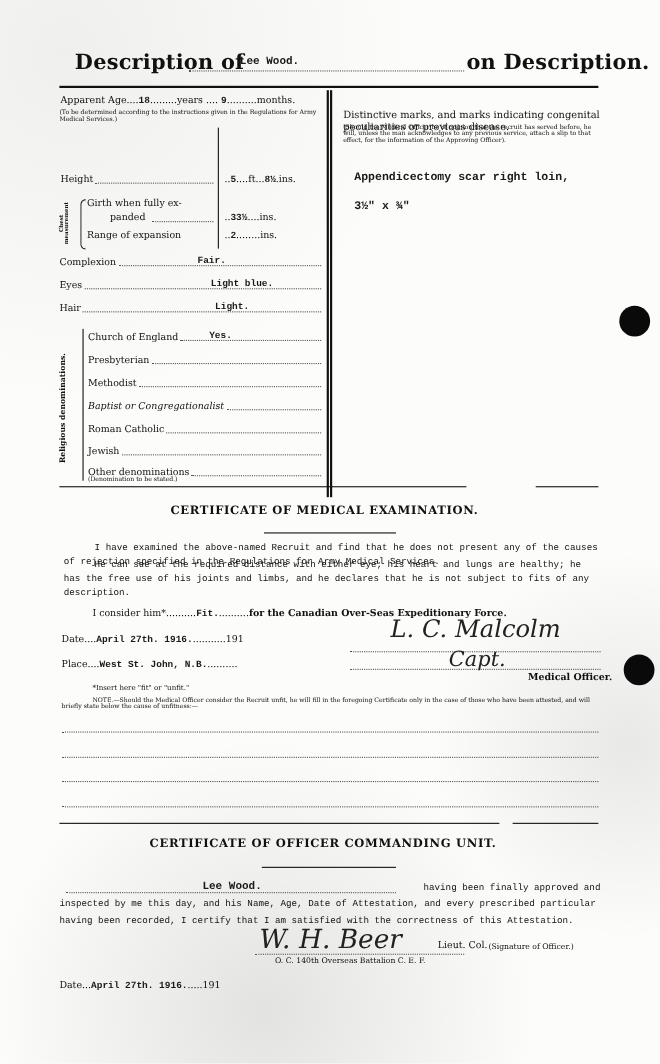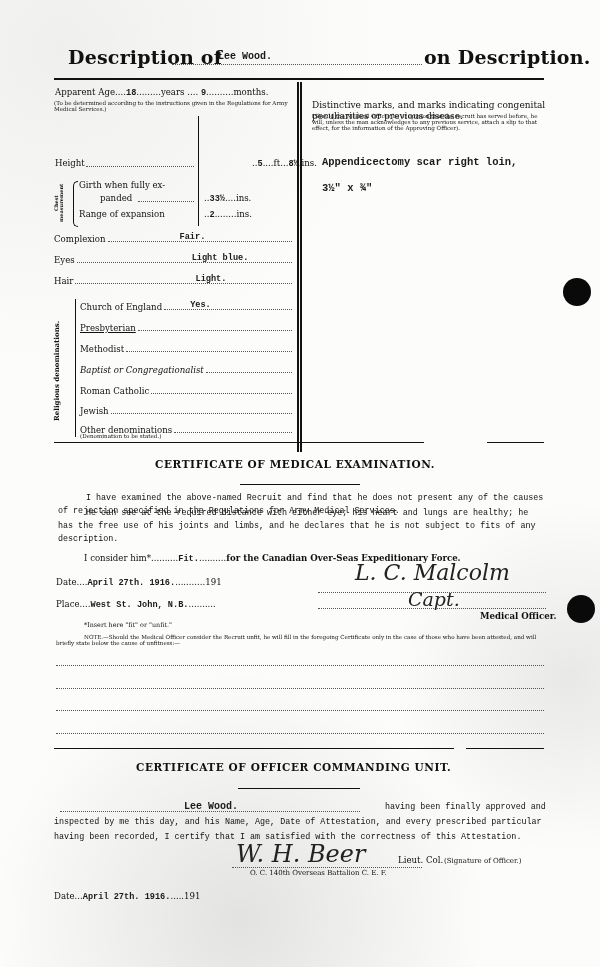--- a/index.html
+++ b/index.html
@@ -42,21 +42,21 @@
 <div class="abs vline" style="left:300px;top:82px;height:370px;"></div>
 <div class="abs vline" style="left:198px;top:116px;height:110px;width:1px;"></div>
 
 <div class="abs lbl" style="left:55px;top:87px;width:240px;">
   <span>Apparent Age</span><span>....</span><span class="typed">18</span><span>.........</span><span>years</span><span> .... </span><span class="typed">9</span><span>..........</span><span>months.</span>
 </div>
 <div class="abs small" style="left:54px;top:100px;width:240px;">(To be determined according to the instructions given in the Regulations for Army Medical Services.)</div>
 
 <div class="abs lbl" style="left:55px;top:158px;">Height</div>
 <div class="abs dotline" style="left:86px;top:166px;width:108px;"></div>
-<div class="abs lbl" style="left:204px;top:158px;margin-left:48px;">
+<div class="abs lbl" style="left:204px;top:158px;">
   <span>..</span><span class="typed">5</span><span>....</span><span>ft.</span><span>..</span><span class="typed">8½</span><span>.</span><span>ins.</span>
 </div>
 
 <div class="abs vert" style="left:54px;top:180px;height:46px;font-size:5px;line-height:5px;">Chest measurement</div>
 <div class="abs bracket" style="left:73px;top:181px;height:44px;"></div>
 <div class="abs lbl" style="left:79px;top:180px;">Girth when fully ex-</div>
 <div class="abs lbl" style="left:100px;top:193px;">panded</div>
 <div class="abs dotline" style="left:138px;top:201px;width:56px;"></div>
 <div class="abs lbl" style="left:204px;top:193px;">
   <span>..</span><span class="typed">33½</span><span>....</span><span>ins.</span>
@@ -87,21 +87,21 @@
 
 <div class="abs vert" style="left:53px;top:318px;height:106px;">Religious denominations.</div>
 <div class="abs" style="left:75px;top:299px;height:138px;border-left:1px solid #111;"></div>
 
 <div class="abs field lbl" style="left:80px;top:299px;width:214px;">
   <span>Church of England</span>
     <div class="fill">
       <span class="typed" style="left:26px;">Yes.</span>
     </div>
 </div>
-<div class="abs field lbl" style="left:80px;top:320px;width:214px;text-decoration:underline;">
+<div class="abs field lbl" style="left:80px;top:320px;width:214px;">
   <span>Presbyterian</span>
     <div class="fill"></div>
 </div>
 <div class="abs field lbl" style="left:80px;top:341px;width:214px;">
   <span>Methodist</span>
     <div class="fill"></div>
 </div>
 <div class="abs field lbl" style="left:80px;top:362px;width:214px;font-style:italic;">
   <span>Baptist or Congregationalist</span>
     <div class="fill"></div>

